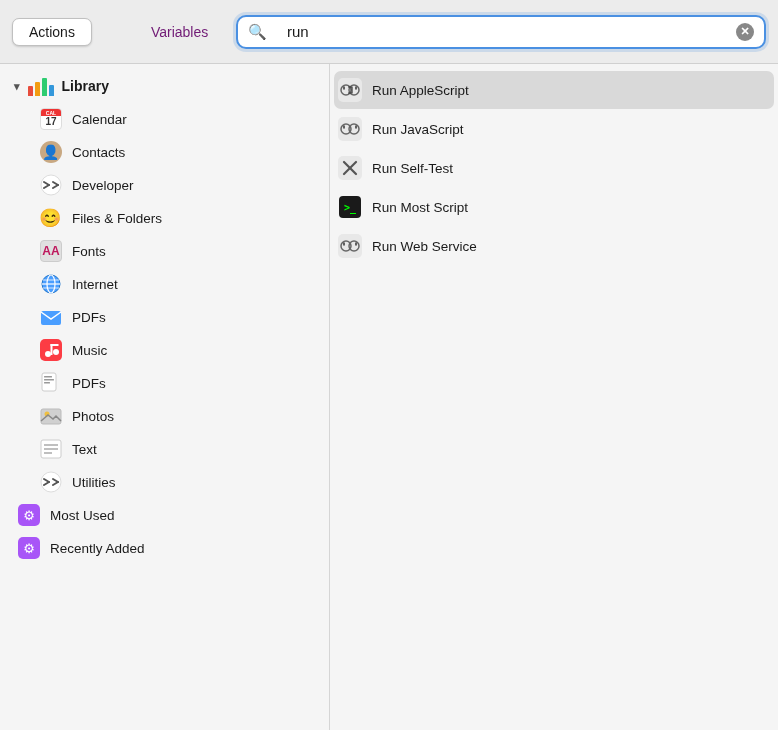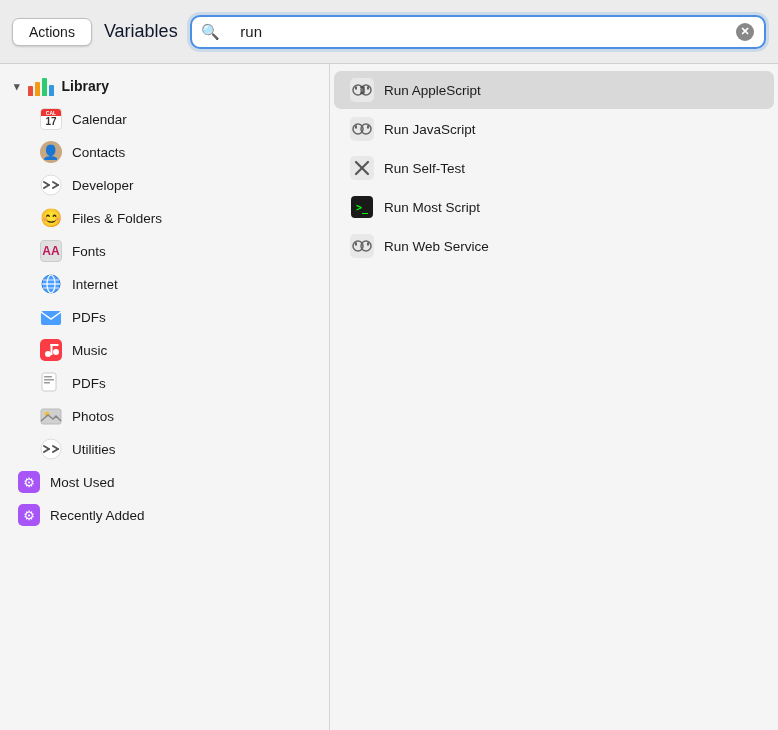--- a/index.html
+++ b/index.html
@@ -20,44 +20,45 @@
       flex-direction: column;
     }
 
     
     .header {
       display: flex;
       align-items: center;
       padding: 4px 12px;
       background: #ececec;
       border-bottom: 1px solid #d0d0d0;
-      gap: 4px;
+      gap: 20px;
       height: 64px;
     }
 
     .tab-actions {
       background: white;
       border: 1px solid #c0c0c0;
       border-radius: 7px;
       padding: 5px 16px;
       font-size: 14px;
       font-weight: 500;
       color: #1a1a1a;
       cursor: pointer;
       box-shadow: 0 1px 2px rgba(0,0,0,0.15);
     }
 
     .tab-variables {
-      font-size: 18px;
-      color: #0f172a;
+      font-size: 14px;
+      color: #701a75;
       padding: 5px 8px;
       cursor: pointer;
       border-radius: 7px;
       background: transparent;
       border: none;
+      margin-left: 31px;
     }
 
     .search-bar {
       flex: 1;
       display: flex;
       align-items: center;
       background: white;
       border: 2px solid #4a90e2;
       border-radius: 10px;
       padding: 6px 10px;
@@ -149,20 +150,21 @@
       cursor: pointer;
       border-radius: 6px;
       margin: 1px 4px;
     }
 
     .sidebar-item .item-icon {
       width: 22px;
       height: 22px;
       display: flex;
       align-items: center;
+      justify-content: center;
       flex-shrink: 0;
       font-size: 16px;
     }
 
     .sidebar-item-label {
       font-size: 13.5px;
       text-align: right;
     }
 
     
@@ -196,21 +198,21 @@
       flex: 1;
       background: #f5f5f5;
       padding: 6px 0;
       overflow-y: auto;
     }
 
     .result-item {
       display: flex;
       align-items: center;
       gap: 10px;
-      padding: 7px 16px;
+      padding: 7px 4px;
       font-size: 13.5px;
       color: #1a1a1a;
       cursor: pointer;
       margin: 1px 4px;
       border-radius: 7px;
     }
 
     .result-item.selected {
       background: #d9d9d9;
     }
@@ -424,20 +426,31 @@
         <div class="item-icon">
           <svg width="22" height="22" viewBox="0 0 22 22">
             <rect x="1" y="4" width="20" height="15" rx="2" fill="#d0d0d0" stroke="#bbb"></rect>
             <circle cx="7" cy="9" r="2.5" fill="#f0c040"></circle>
             <polyline points="1,16 8,10 13,14 16,11 21,16" fill="none" stroke="#888" stroke-width="1.5"></polyline>
           </svg>
         </div>
         <span class="sidebar-item-label">Photos</span>
       </div>
 
+      <div class="sidebar-item">
+        <div class="item-icon">
+          <svg width="22" height="22" viewBox="0 0 22 22">
+            <rect x="1" y="2" width="20" height="18" rx="2" fill="white" stroke="#ccc"></rect>
+            <line x1="4" y1="7" x2="18" y2="7" stroke="#aaa" stroke-width="1.5"></line>
+            <line x1="4" y1="11" x2="18" y2="11" stroke="#aaa" stroke-width="1.5"></line>
+            <line x1="4" y1="15" x2="12" y2="15" stroke="#aaa" stroke-width="1.5"></line>
+          </svg>
+        </div>
+        <span class="sidebar-item-label">Text</span>
+      </div>
 
       <div class="sidebar-item">
         <div class="item-icon">
           <svg width="22" height="22" viewBox="0 0 22 22">
             <circle cx="11" cy="11" r="10" fill="white" stroke="#ddd"></circle>
             <line x1="4" y1="8" x2="9" y2="11" stroke="#555" stroke-width="2" stroke-linecap="round"></line>
             <line x1="4" y1="14" x2="9" y2="11" stroke="#555" stroke-width="2" stroke-linecap="round"></line>
             <line x1="13" y1="8" x2="18" y2="11" stroke="#555" stroke-width="2" stroke-linecap="round"></line>
             <line x1="13" y1="14" x2="18" y2="11" stroke="#555" stroke-width="2" stroke-linecap="round"></line>
           </svg>

